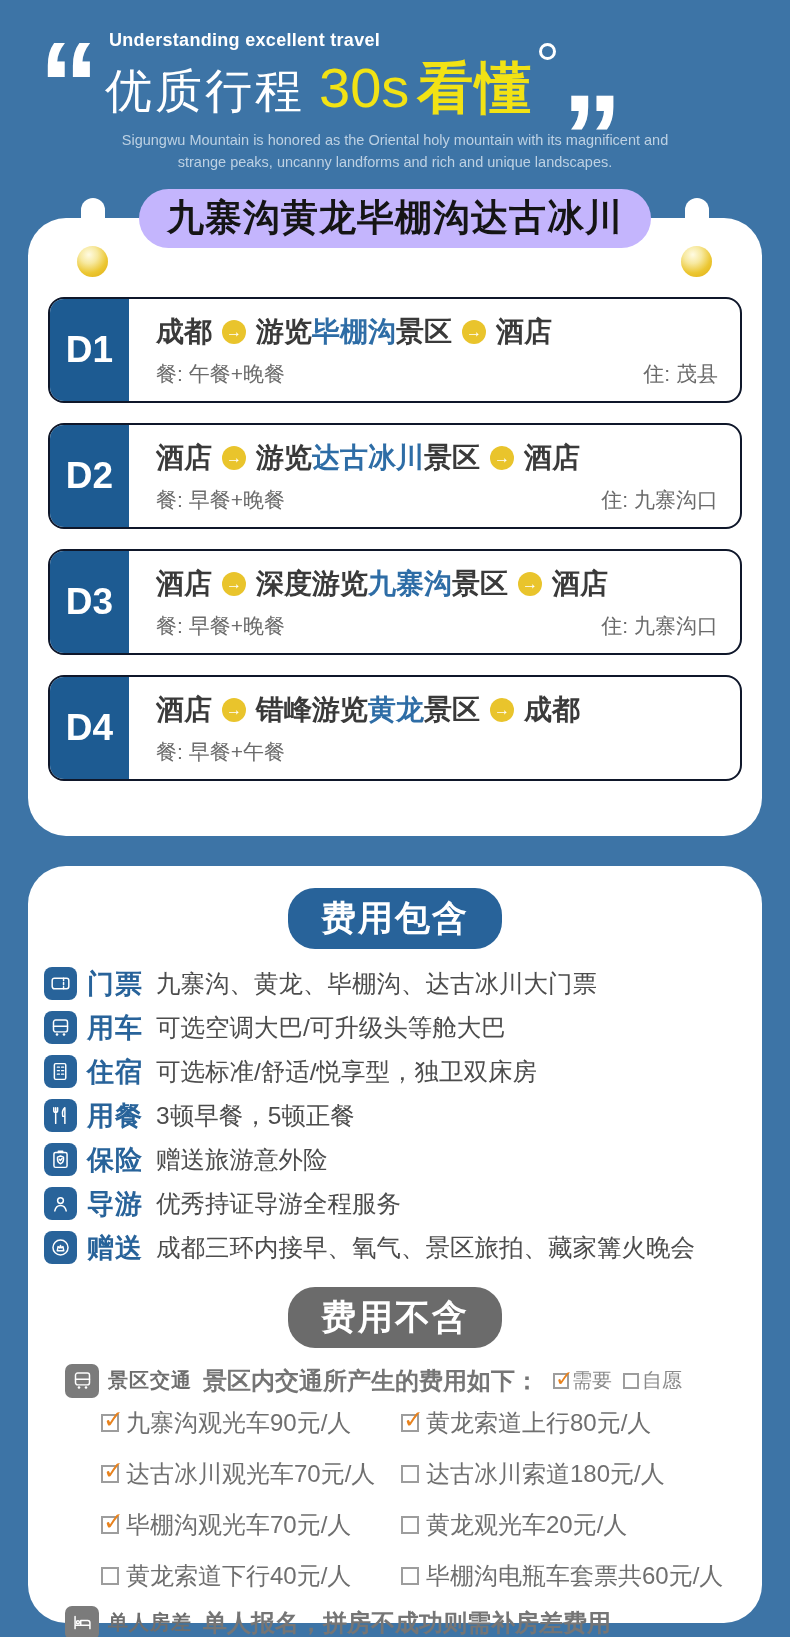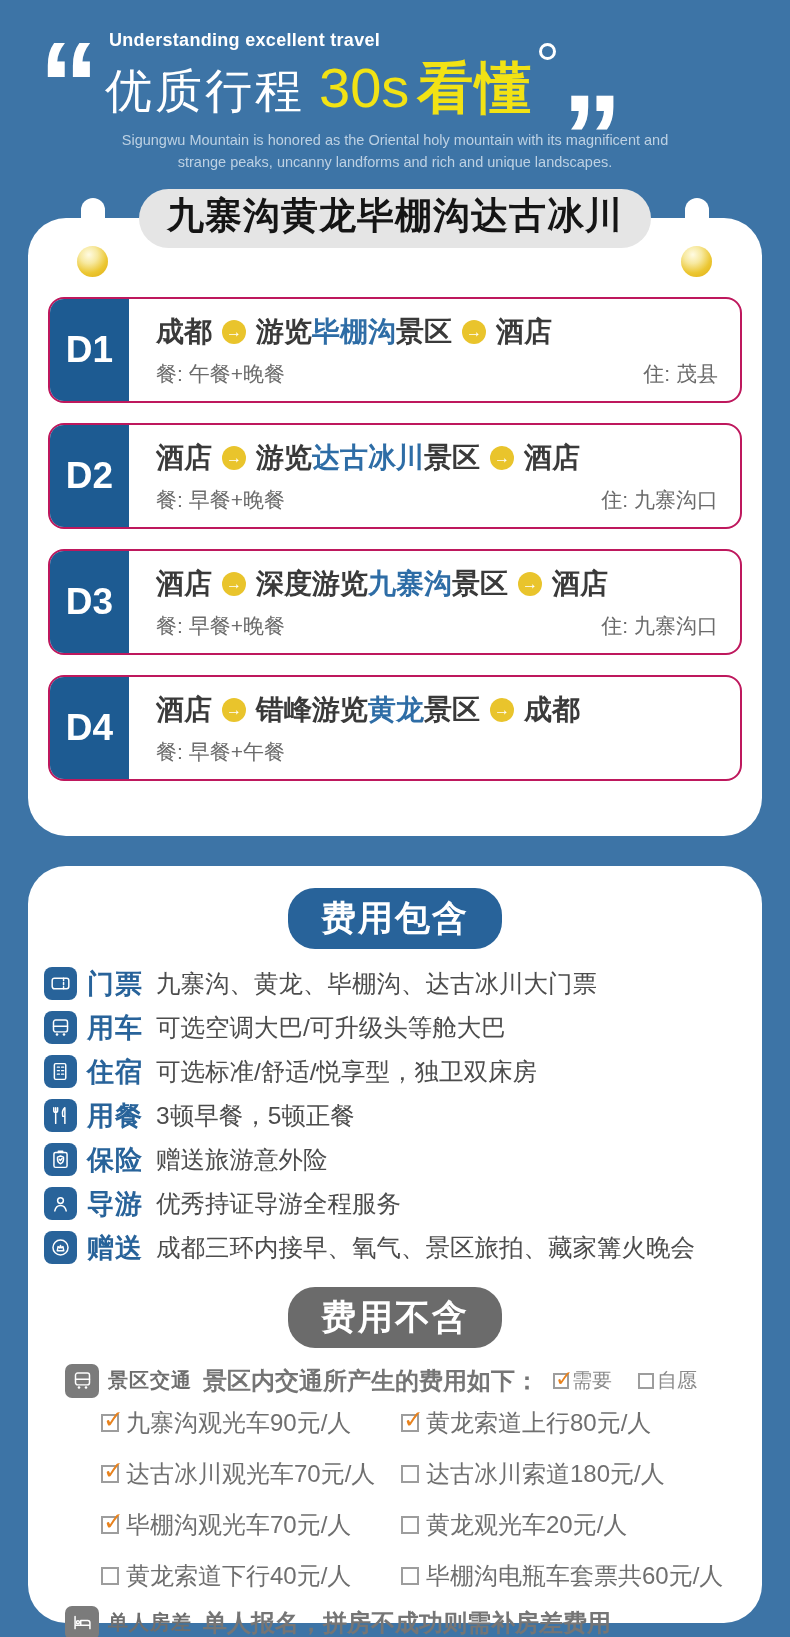--- a/index.html
+++ b/index.html
@@ -21,39 +21,39 @@
   .t-white{font-size:47px;font-weight:400;letter-spacing:3px;color:#fff;}
   .t-yellow{font-size:56px;font-weight:500;color:#f2e214;margin-left:14px;}
   .t-yellow.bold{font-weight:900;margin-left:8px;letter-spacing:2px;font-family:Liberation Mono, monospace;}
   .deg{width:11px;height:11px;border:3.5px solid #fff;border-radius:50%;align-self:flex-start;margin:-8px 0 0 6px;flex:none;}
   .quote.close{font-size:120px;height:56px;overflow:hidden;display:inline-block;transform:translateY(26px);margin-left:6px;}
   .subtitle{width:700px;margin:16px auto 0;text-align:center;font-size:14.5px;line-height:1.55;color:#bdd1e3;}
 
   
   .banner-wrap{position:relative;z-index:3;display:flex;justify-content:center;margin-top:15px;}
   .banner{
-    background:#e5e5e5;color:#151515;border-radius:30px;
+    background:#c4b5fd;color:#151515;border-radius:30px;
     font-size:37px;font-weight:900;letter-spacing:1px;
-    padding:9px 28px;line-height:1.1;font-family:Liberation Mono, monospace;
+    padding:9px 28px;line-height:1.1;
   }
 
   
   .card{background:#fff;border-radius:38px;margin:0 28px;position:relative;box-sizing:border-box;}
   .card1{margin-top:-30px;z-index:1;padding:79px 20px 0;height:618px;}
   .card2{margin-top:30px;z-index:1;padding:22px 0 0;height:757px;}
 
   .hanger{position:absolute;top:0;width:24px;z-index:2;}
   .hanger.left{left:53px;}
   .hanger.right{right:53px;}
   .hanger .capsule{position:absolute;top:-20px;left:0;width:24px;height:52px;border-radius:12px;background:#fff;}
   .hanger .ball{position:absolute;top:28px;left:-4px;width:31px;height:31px;border-radius:50%;
     background:radial-gradient(circle at 38% 28%,#fffbe2 0%,#f7e9a0 30%,#ecc733 62%,#dfac0e 100%);}
 
   
-  .day-card{display:flex;height:106px;border:2px solid #be185d;border-radius:16px;overflow:hidden;
+  .day-card{display:flex;height:106px;border:2px solid #0f172a;border-radius:16px;overflow:hidden;
     background:#fff;margin-bottom:20px;box-sizing:border-box;}
   .day-badge{width:79px;flex:none;background:#1d5b92;color:#fff;display:flex;align-items:center;justify-content:center;
     font-size:37px;font-weight:800;}
   .day-body{flex:1;padding:14px 22px 0 27px;}
   .day-route{display:flex;align-items:center;font-size:28px;font-weight:600;color:#3a3a3a;white-space:nowrap;}
   .day-route .hl{color:#2e6da6;font-weight:800;}
   .arrow{width:24px;height:24px;flex:none;border-radius:50%;background:#e9c42c;color:#fff;
     display:inline-flex;align-items:center;justify-content:center;font-size:16px;font-weight:900;margin:0 10px;}
   .day-meta{display:flex;justify-content:space-between;margin-top:9px;font-size:21px;color:#6b6b6b;}
 
@@ -68,21 +68,21 @@
     display:flex;align-items:center;justify-content:center;}
   .fee-label{color:#28639a;font-size:27px;font-weight:800;margin:0 13px 0 10px;letter-spacing:1px;flex:none;}
   .fee-desc{color:#4c4c4c;font-size:24.5px;white-space:nowrap;}
 
   .nx-row{display:flex;align-items:center;padding-left:37px;margin-top:16px;}
   .nx-icon{width:34px;height:34px;flex:none;border-radius:7px;background:#7b7b7b;color:#fff;
     display:flex;align-items:center;justify-content:center;}
   .nx-label{color:#6e6e6e;font-size:20px;font-weight:800;margin:0 11px 0 9px;letter-spacing:1px;flex:none;}
   .nx-desc{color:#757575;font-size:24px;font-weight:600;white-space:nowrap;}
 
-  .legend{display:flex;align-items:center;gap:20px;margin-left:8px;color:#8a8a8a;font-size:20px;}
+  .legend{display:flex;align-items:center;gap:5px;margin-left:8px;color:#8a8a8a;font-size:20px;}
   .legend .lg-item{display:flex;align-items:center;gap:3px;margin-left:6px;}
 
   .cb{width:18px;height:18px;flex:none;border:2px solid #9d9d9d;position:relative;display:inline-block;background:#fff;box-sizing:border-box;}
   .cb.sm{width:16px;height:16px;}
   .cb.checked::after{content:"✓";position:absolute;left:0;top:-11px;font-size:25px;font-weight:900;color:#e8821d;}
   .cb.sm.checked::after{font-size:22px;top:-9px;}
 
   .cb-grid{display:grid;grid-template-columns:300px auto;row-gap:22px;padding:11px 0 0 73px;}
   .cb-item{display:flex;align-items:center;gap:7px;font-size:24px;color:#6f6f6f;height:29px;white-space:nowrap;}
 

